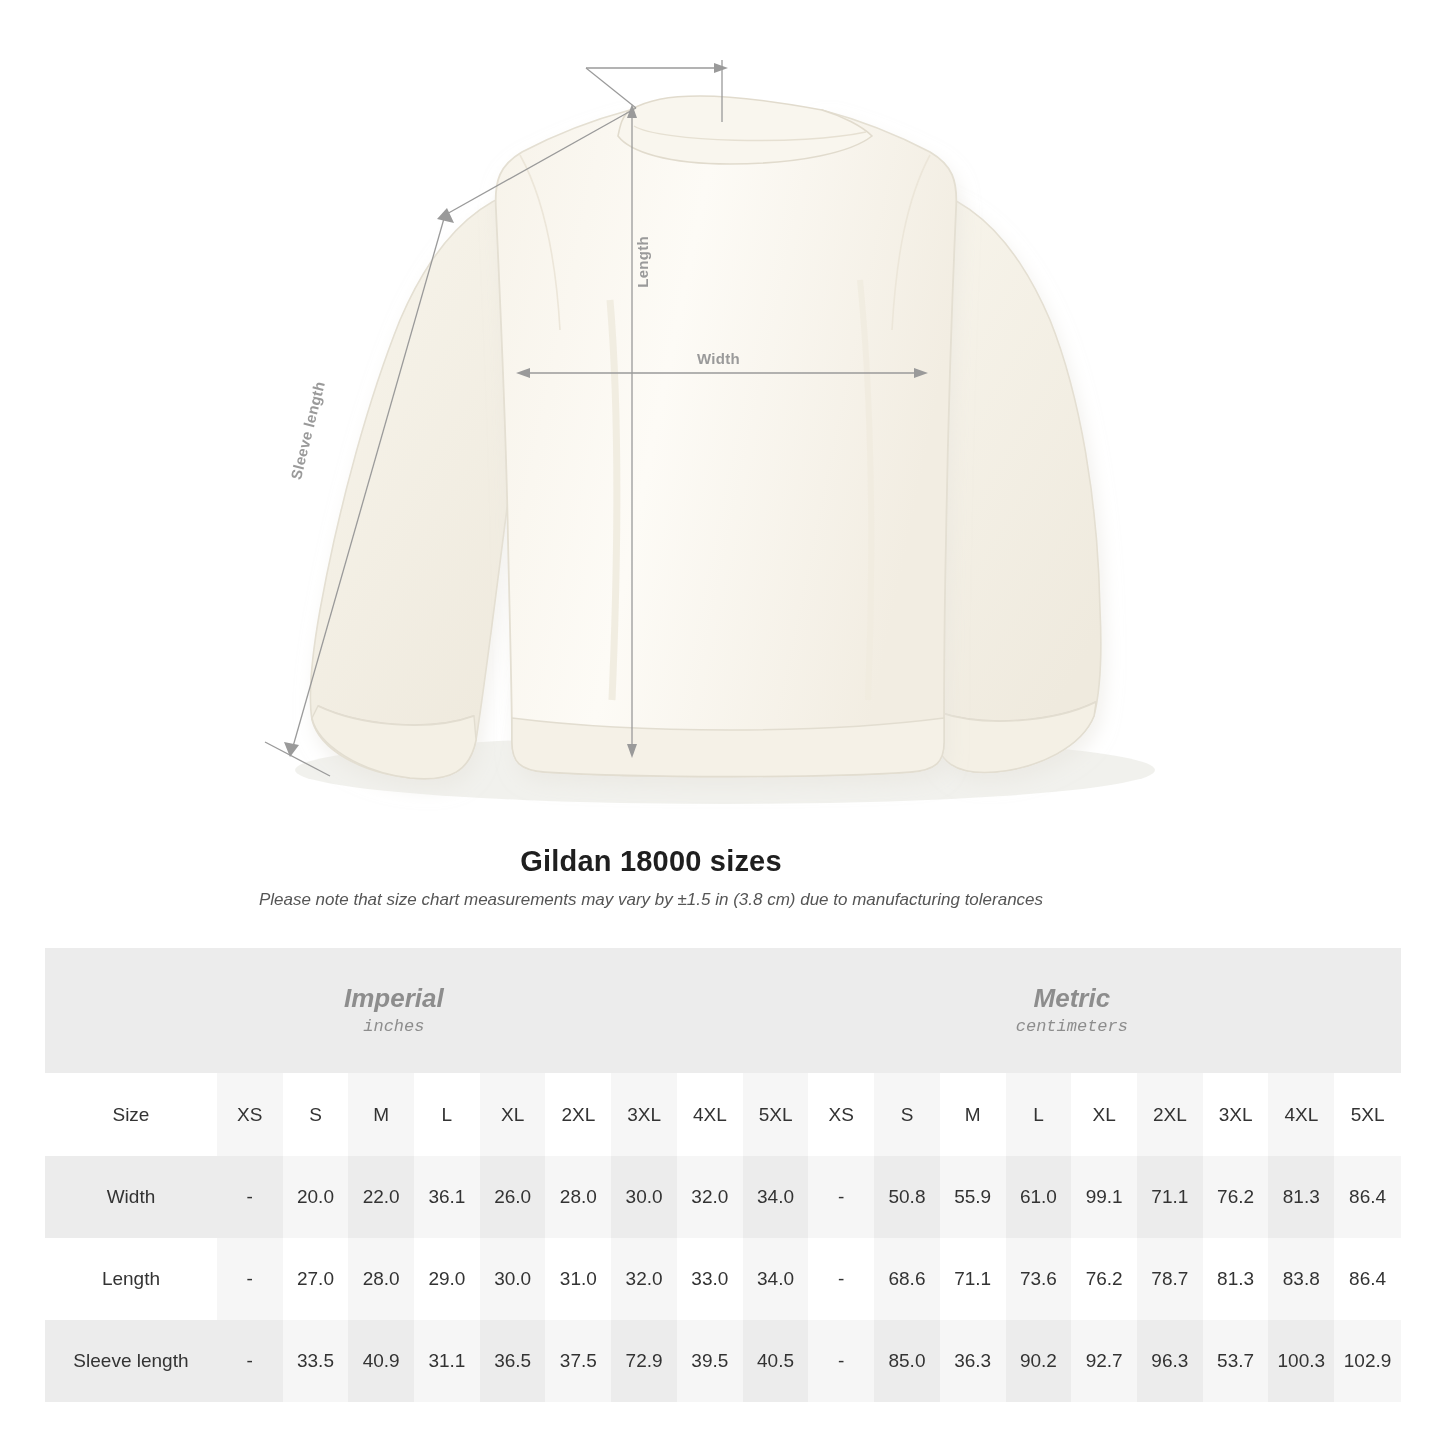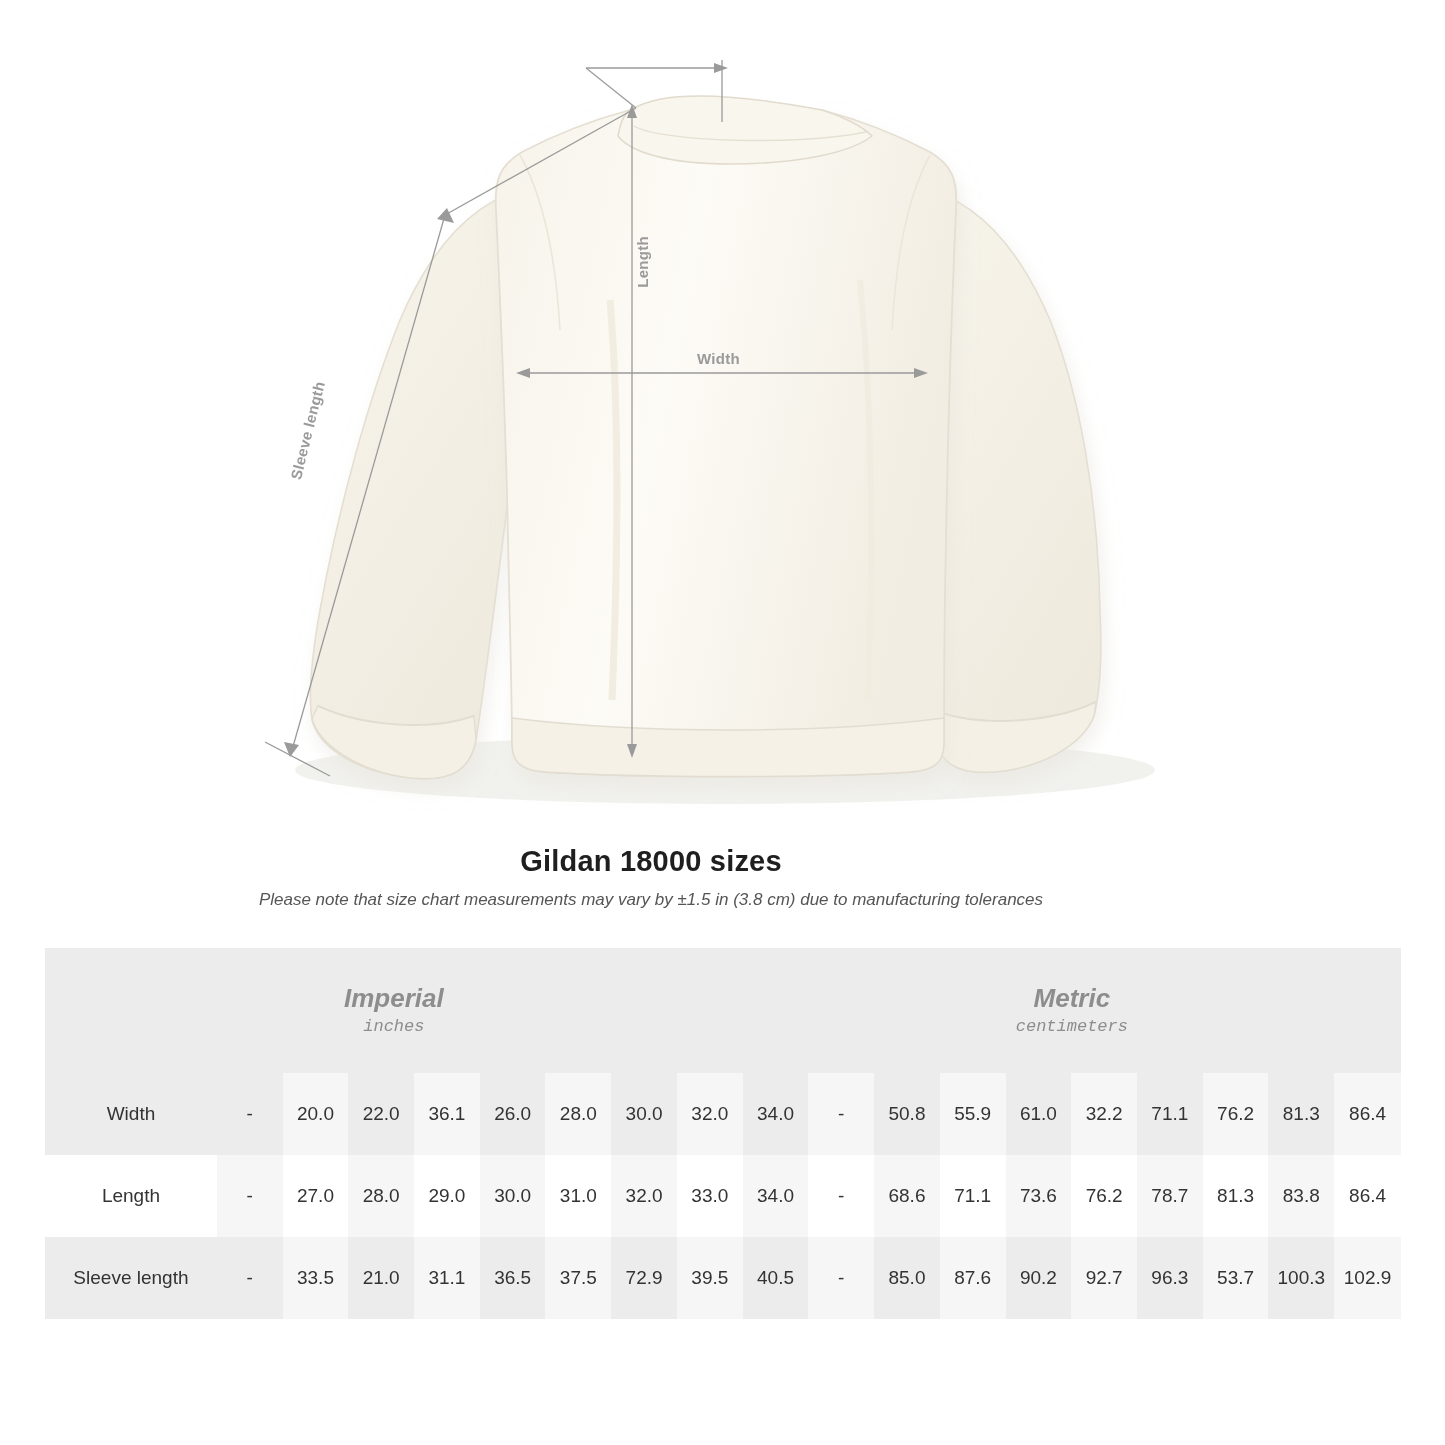--- a/index.html
+++ b/index.html
@@ -269,37 +269,58 @@
         <td colspan="9">
           <div class="unit-name">Imperial</div>
           <div class="unit-sub">inches</div>
         </td>
         <td colspan="10">
           <div class="unit-name">Metric</div>
           <div class="unit-sub">centimeters</div>
         </td>
       </tr>
 
+      <tr class="row-head sizes-row">
+        <td class="band-white label-cell">Size</td>
+        <td class="band-light">XS</td>
+        <td class="band-white">S</td>
+        <td class="band-light">M</td>
+        <td class="band-white">L</td>
+        <td class="band-light">XL</td>
+        <td class="band-white">2XL</td>
+        <td class="band-light">3XL</td>
+        <td class="band-white">4XL</td>
+        <td class="band-light">5XL</td>
+        <td class="band-white">XS</td>
+        <td class="band-light">S</td>
+        <td class="band-white">M</td>
+        <td class="band-light">L</td>
+        <td class="band-white">XL</td>
+        <td class="band-light">2XL</td>
+        <td class="band-white">3XL</td>
+        <td class="band-light">4XL</td>
+        <td class="band-white">5XL</td>
+      </tr>
 
       <tr class="data-row">
         <td class="label-col-grey label-cell">Width</td>
         <td class="band-grey">-</td>
         <td class="band-light">20.0</td>
         <td class="band-grey">22.0</td>
         <td class="band-light">36.1</td>
         <td class="band-grey">26.0</td>
         <td class="band-light">28.0</td>
         <td class="band-grey">30.0</td>
         <td class="band-light">32.0</td>
         <td class="band-grey">34.0</td>
         <td class="band-light">-</td>
         <td class="band-grey">50.8</td>
         <td class="band-light">55.9</td>
         <td class="band-grey">61.0</td>
-        <td class="band-light">32.2</td>
+        <td class="band-light">99.1</td>
         <td class="band-grey">71.1</td>
         <td class="band-light">76.2</td>
         <td class="band-grey">81.3</td>
         <td class="band-light">86.4</td>
       </tr>
 
       <tr class="data-row">
         <td class="band-white label-cell">Length</td>
         <td class="band-light">-</td>
         <td class="band-white">27.0</td>
@@ -318,30 +339,30 @@
         <td class="band-light">78.7</td>
         <td class="band-white">81.3</td>
         <td class="band-light">83.8</td>
         <td class="band-white">86.4</td>
       </tr>
 
       <tr class="data-row">
         <td class="label-col-grey label-cell">Sleeve length</td>
         <td class="band-grey">-</td>
         <td class="band-light">33.5</td>
-        <td class="band-grey">21.0</td>
+        <td class="band-grey">40.9</td>
         <td class="band-light">31.1</td>
         <td class="band-grey">36.5</td>
         <td class="band-light">37.5</td>
         <td class="band-grey">72.9</td>
         <td class="band-light">39.5</td>
         <td class="band-grey">40.5</td>
         <td class="band-light">-</td>
         <td class="band-grey">85.0</td>
-        <td class="band-light">87.6</td>
+        <td class="band-light">36.3</td>
         <td class="band-grey">90.2</td>
         <td class="band-light">92.7</td>
         <td class="band-grey">96.3</td>
         <td class="band-light">53.7</td>
         <td class="band-grey">100.3</td>
         <td class="band-light">102.9</td>
       </tr>
     </tbody>
       </table>
   </div>

